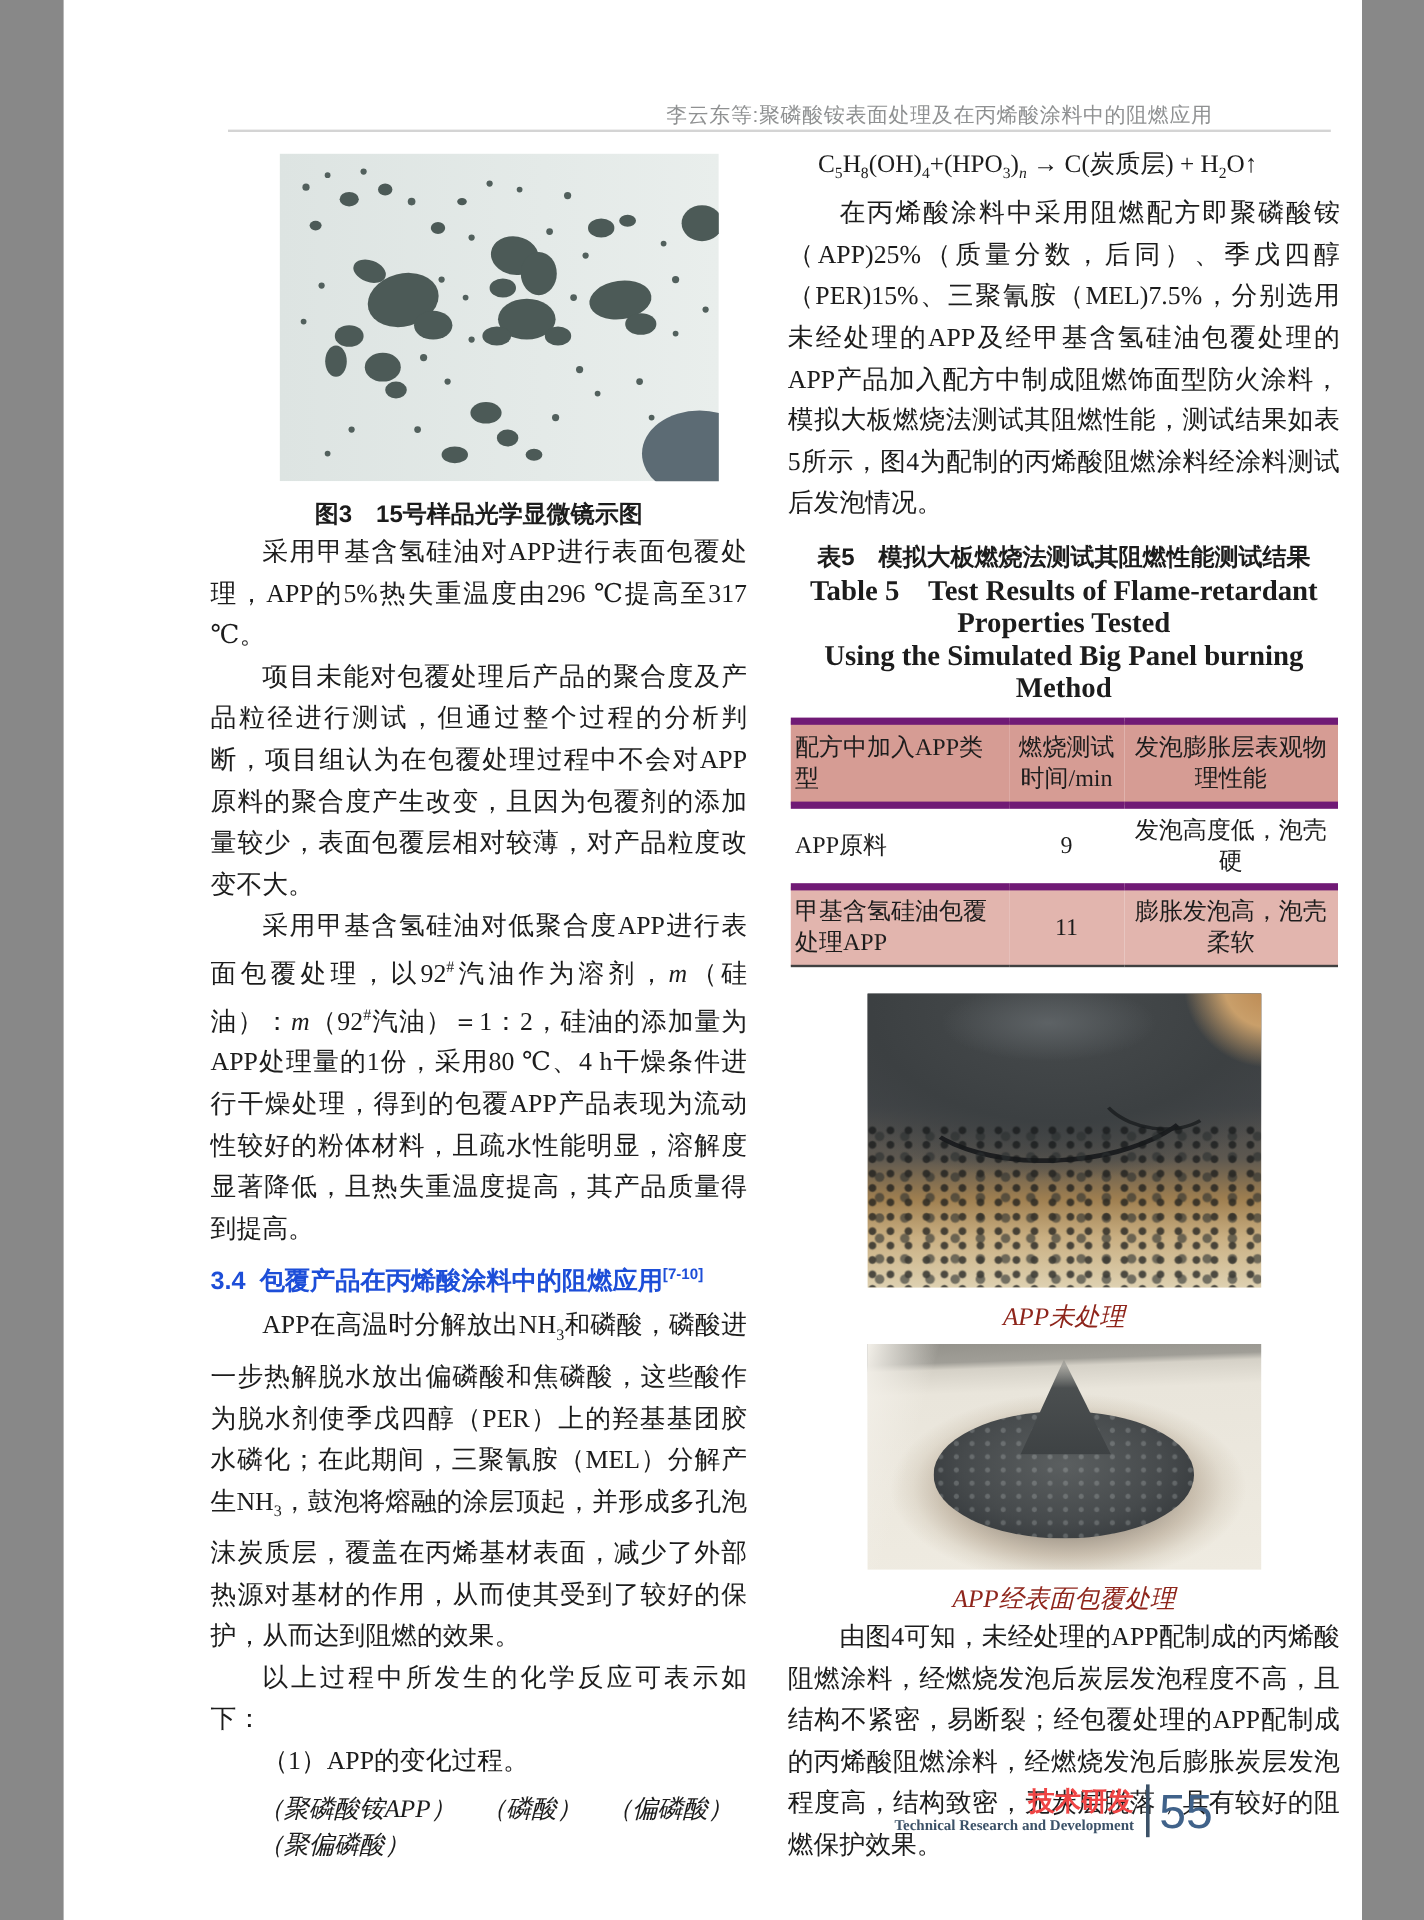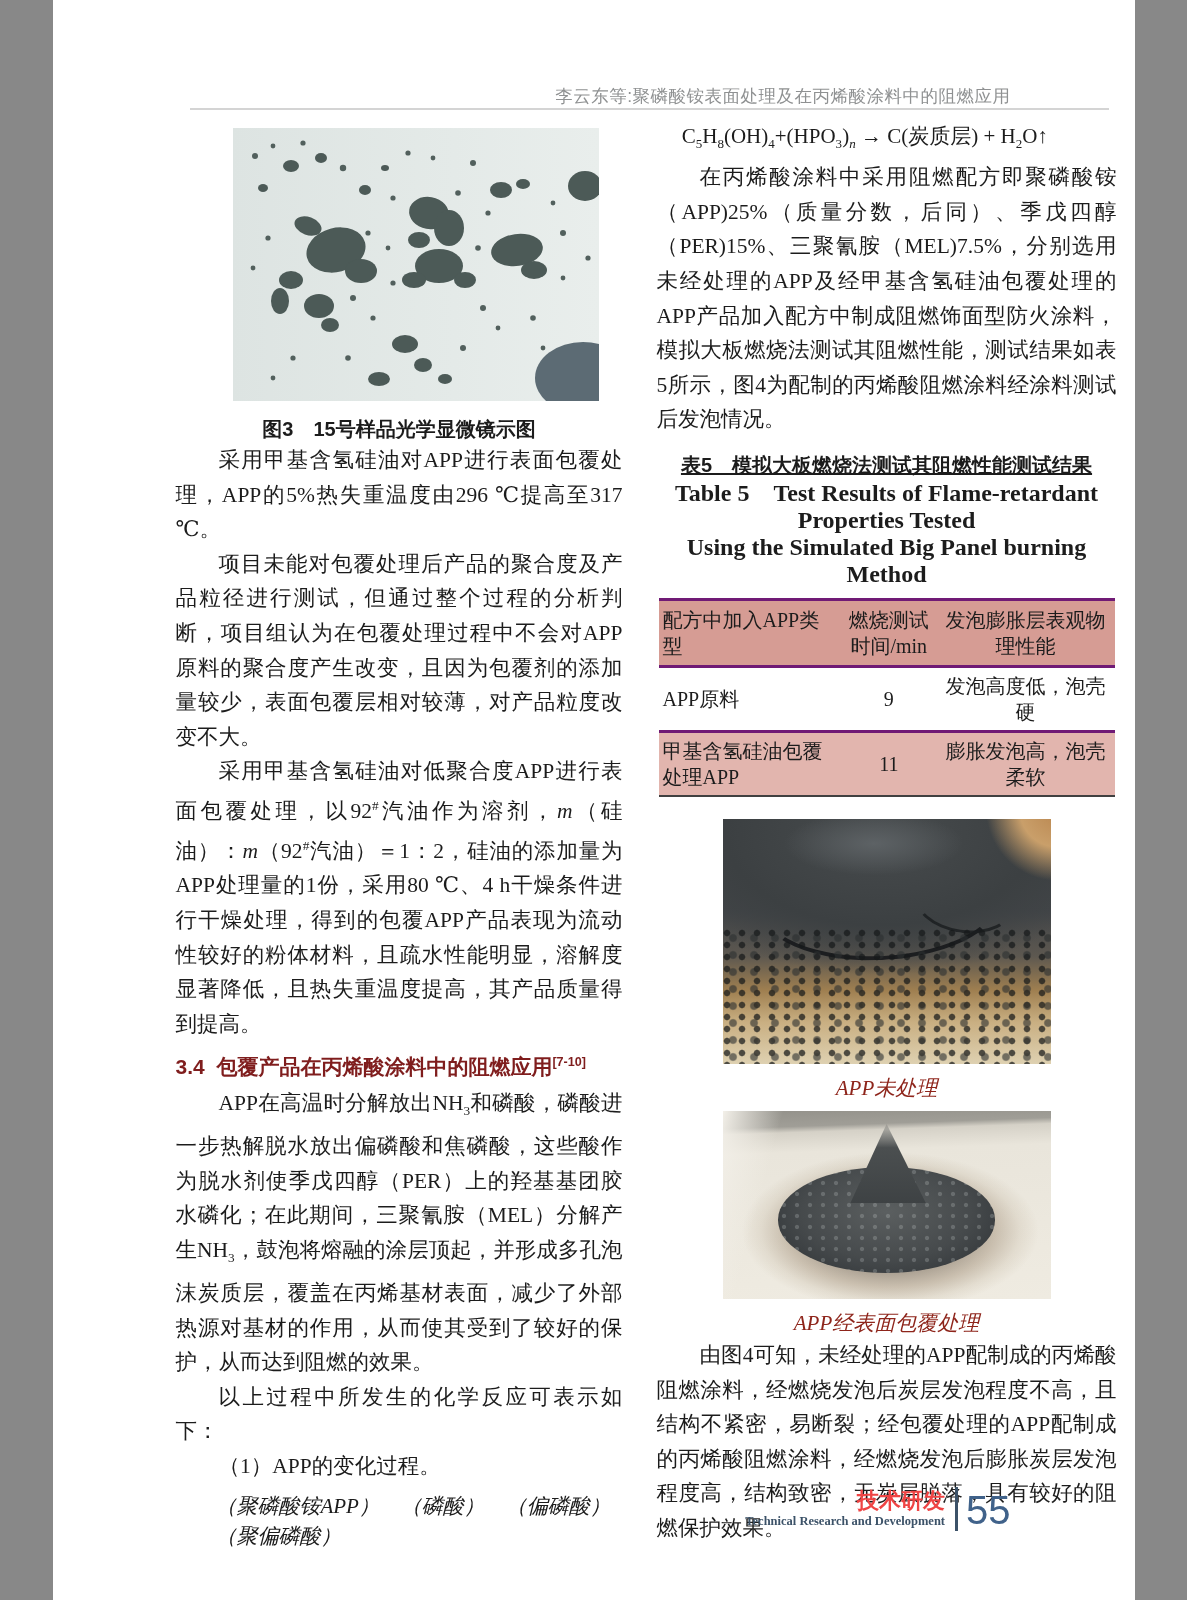--- a/index.html
+++ b/index.html
@@ -36,42 +36,42 @@
   }
   .cap-en{
     font-family:"Liberation Serif","DejaVu Serif",serif;font-weight:bold;
     font-size:20px;text-align:center;line-height:28px;
   }
   .first-para{margin-top:46px;}
 
   
   .sec-head{
     font-family:"Liberation Sans","DejaVu Sans",sans-serif;font-weight:bold;
-    font-size:21px;color:#7f1d1d;margin:6px 0 4px 0;line-height:30px;
+    font-size:21px;color:#1d4ed8;margin:6px 0 4px 0;line-height:30px;
   }
   .sec-head sup{font-size:.6em;}
 
   
   .eq{font-size:21px;line-height:30px;margin:7px 0 7px 1.9em;text-align:left;}
   .eq-names{font-style:italic;}
   .eq-top{font-size:21px;line-height:32px;margin-left:1.2em;}
 
   
   .tbl-wrap{margin-top:12px;}
-  .tbl-title-cn{font-family:"Liberation Sans","DejaVu Sans",sans-serif;font-weight:bold;font-size:20px;text-align:center;line-height:29px;margin-top:14px;text-decoration:underline;}
+  .tbl-title-cn{font-family:"Liberation Sans","DejaVu Sans",sans-serif;font-weight:bold;font-size:20px;text-align:center;line-height:29px;margin-top:14px;}
   .tbl-title-en{font-family:"Liberation Serif","DejaVu Serif",serif;font-weight:bold;font-size:24px;text-align:center;line-height:27px;}
   table.t5{
     border-collapse:collapse;width:456px;margin:10px 0 0 2px;
     font-size:20px;border-top:2.5px solid #404040;border-bottom:2.5px solid #404040;
   }
   table.t5 th{
     background:#d69c94;font-weight:normal;padding:6px 4px;line-height:26px;vertical-align:middle;
   }
   table.t5 td{padding:5px 4px;line-height:26px;vertical-align:middle;}
-  table.t5 tr{border-top:3px solid #701a75;margin-left:24px;}
+  table.t5 tr{border-top:6px solid #701a75;margin-left:24px;}
   table.t5 tr.r2 td{background:#e2b5ae;}
   table.t5 .c1{text-align:left;width:40%;}
   table.t5 .c2{text-align:center;width:21%;}
   table.t5 .c3{text-align:center;width:39%;}
 
   
   .photo{position:relative;width:328px;margin:0 auto;overflow:hidden;}
   .photo1{
     height:245px;margin-top:22px;
     background:

